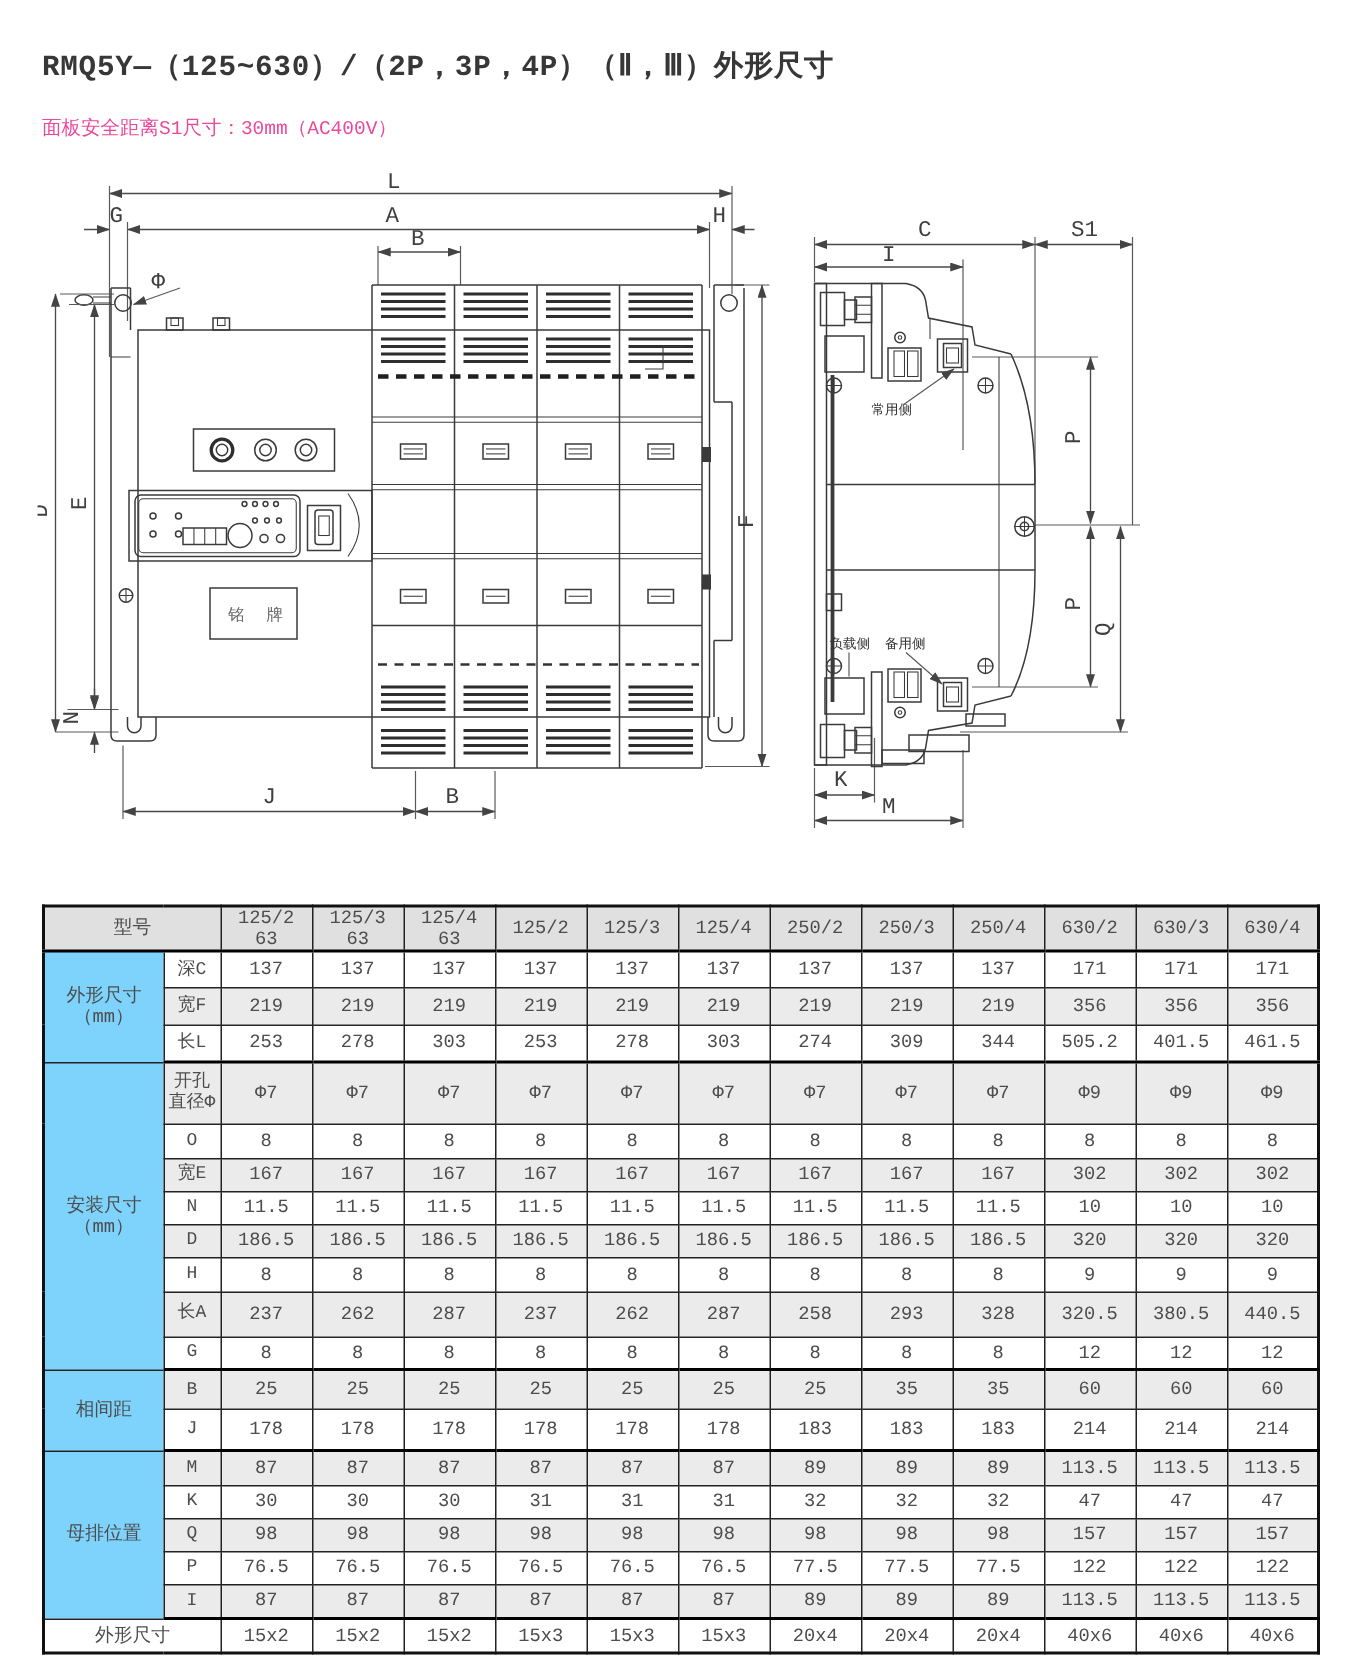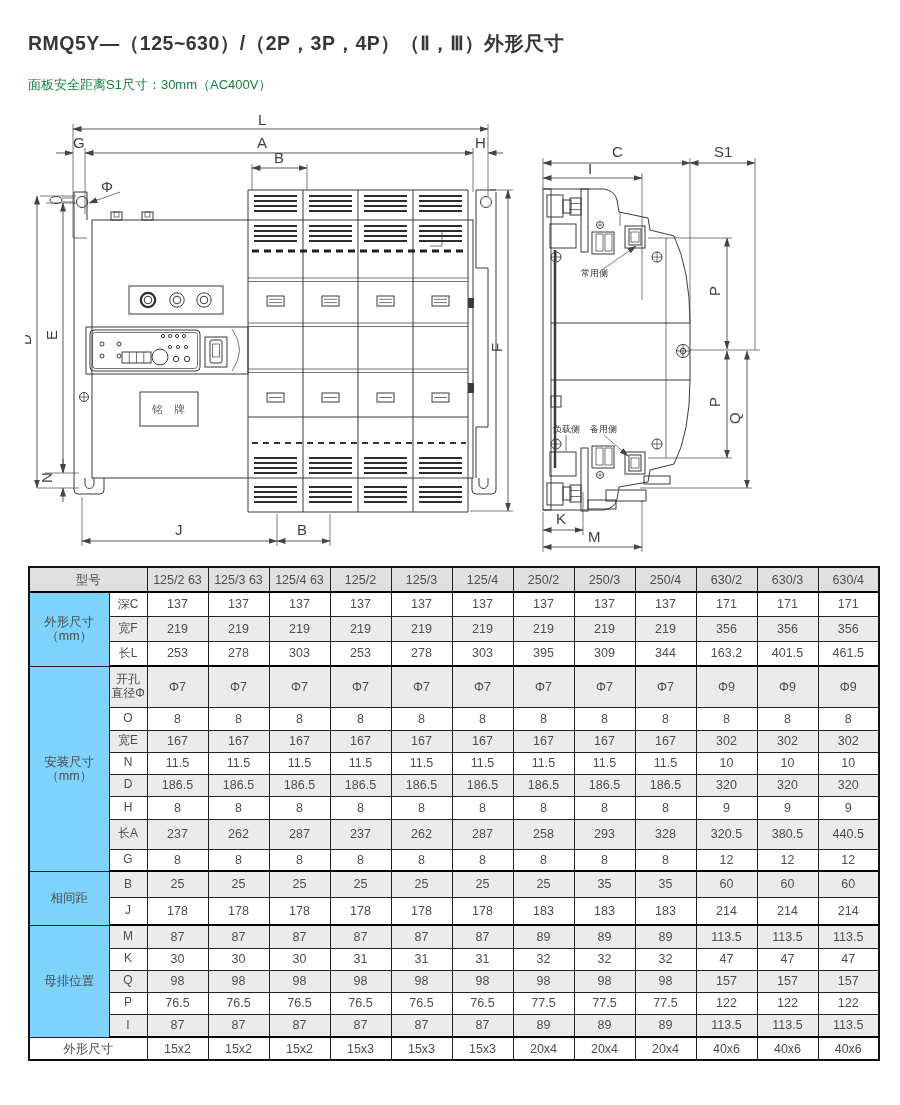--- a/index.html
+++ b/index.html
@@ -1,35 +1,35 @@
 <!DOCTYPE html>
 <html><head>
 <meta charset="utf-8">
 <style>
   html,body{margin:0;padding:0;background:#fff;}
   .page{position:relative;width:900px;height:1105px;background:#fff;overflow:hidden;
-        font-family:Liberation Sans, sans-serif;}
+        font-family:Liberation Mono, monospace;}
   .title{position:absolute;left:28px;top:30px;font-size:19.5px;font-weight:bold;color:#373737;letter-spacing:.5px;}
-  .subtitle{position:absolute;left:28px;top:76px;font-size:13px;color:#15803d;}
+  .subtitle{position:absolute;left:28px;top:76px;font-size:13px;color:#ec4899;}
   .svgbox{position:absolute;}
 
   
   .s{stroke:#3a3a3a;stroke-width:1;fill:none;}
   .t{stroke:#3a3a3a;stroke-width:.7;fill:none;}
   .v{stroke:#2e2e2e;stroke-width:2;fill:none;}
   .d{stroke:#4a4a4a;stroke-width:.9;fill:none;}
   .x{stroke:#5a5a5a;stroke-width:.8;fill:none;}
   .dash1{stroke:#1f1f1f;stroke-width:3;stroke-dasharray:7 5;fill:none;}
   .dash2{stroke:#333;stroke-width:1.8;stroke-dasharray:6 5;fill:none;}
   .dt{fill:#3f3f3f;font-size:15px;}
   .zh{fill:#333;font-size:9px;}
   .np{fill:#6a6a6a;font-size:11px;letter-spacing:4px;}
 
   
-  .tblwrap{position:absolute;left:28px;top:566px;}
+  .tblwrap{position:absolute;left:28px;top:603px;}
   table{border-collapse:collapse;table-layout:fixed;width:852px;border:2px solid #111;
         font-size:12.5px;color:#4d4d4d;}
   td{border:1px solid #222;text-align:center;vertical-align:middle;padding:0 1px;line-height:1.12;}
   td.hdr{background:#e0e0e0;height:23px;}
   td.glabel{background:#7dd3fc;white-space:pre-line;}
   td.sub{word-break:break-all;font-size:12px;}
   td.shade{background:#ebebeb;}
   tr.grp-end td{border-bottom:2.5px solid #000;}
   tr.after-hdr td{border-top:2.5px solid #000;margin-left:12px;}
 </style>
@@ -402,24 +402,24 @@
             <td class="shade">356</td>
           </tr>
           <tr class="grp-end" style="height: 25px; margin-left: 41px;">
             <td class="sub">长L</td>
             <td>253</td>
             <td>278</td>
             <td>303</td>
             <td>253</td>
             <td>278</td>
             <td>303</td>
-            <td>395</td>
+            <td>274</td>
             <td>309</td>
             <td>344</td>
-            <td>163.2</td>
+            <td>505.2</td>
             <td>401.5</td>
             <td>461.5</td>
           </tr>
           <tr style="height: 41px;">
             <td class="glabel" rowspan="8">安装尺寸（mm）</td>
             <td class="sub shade">开孔直径Φ</td>
             <td class="shade">Φ7</td>
             <td class="shade">Φ7</td>
             <td class="shade">Φ7</td>
             <td class="shade">Φ7</td>

